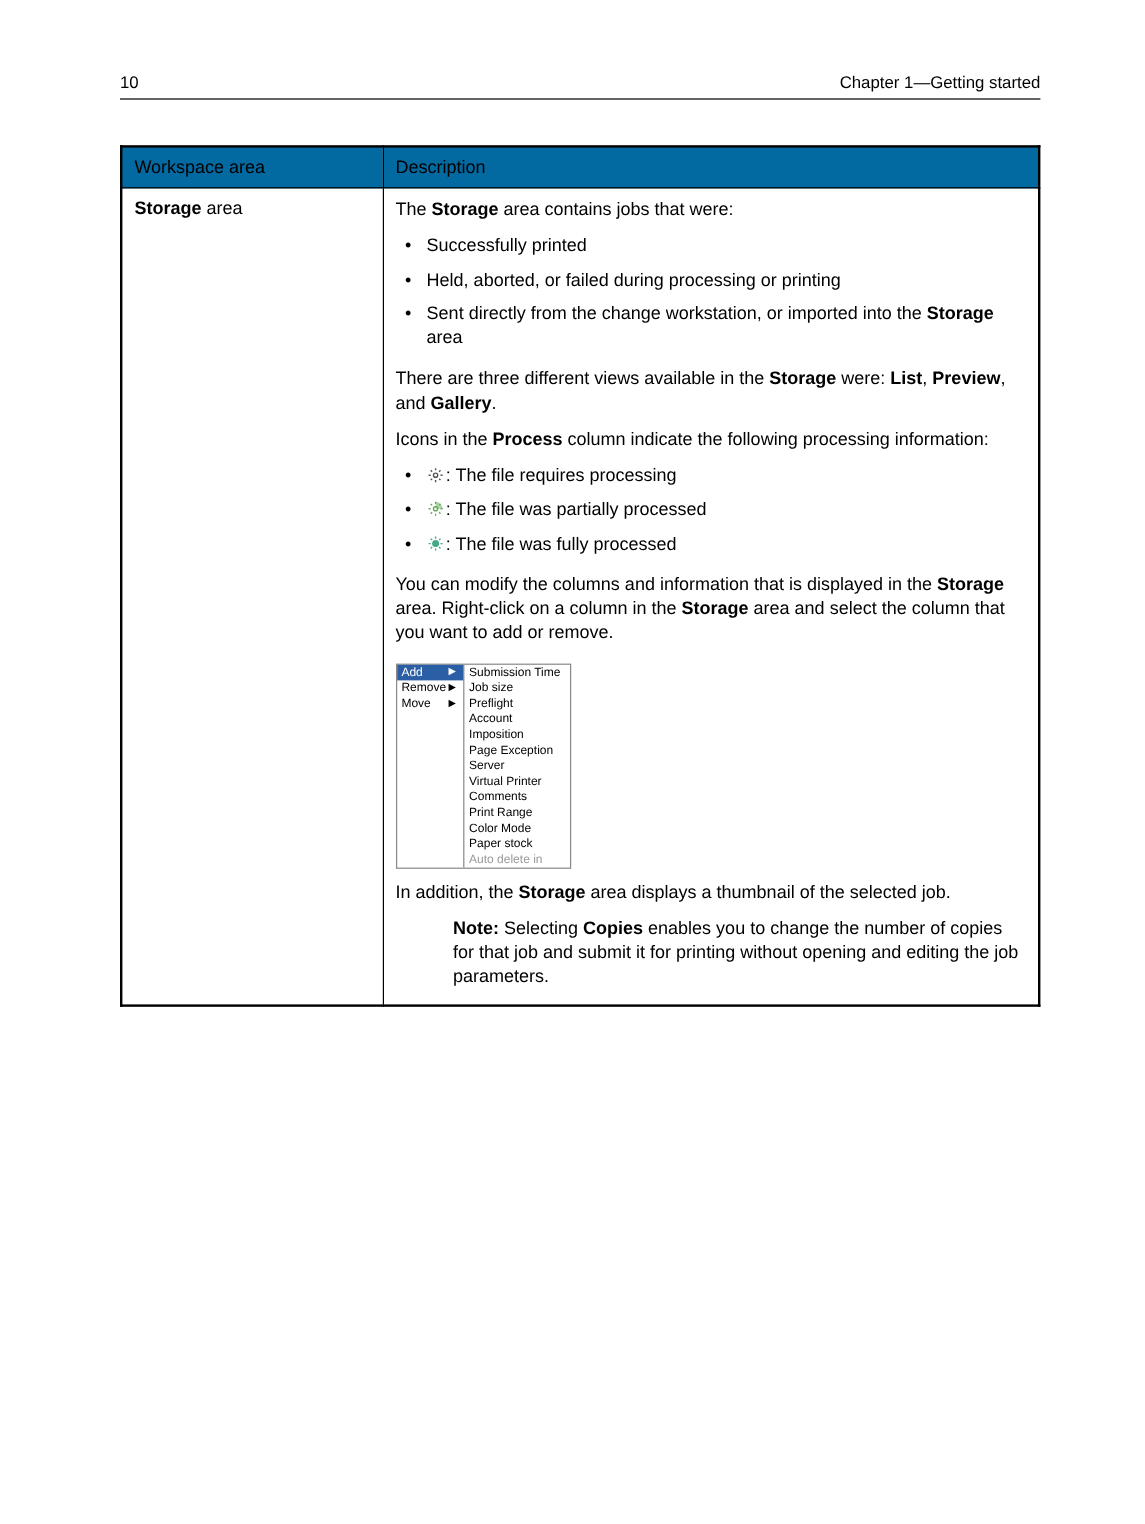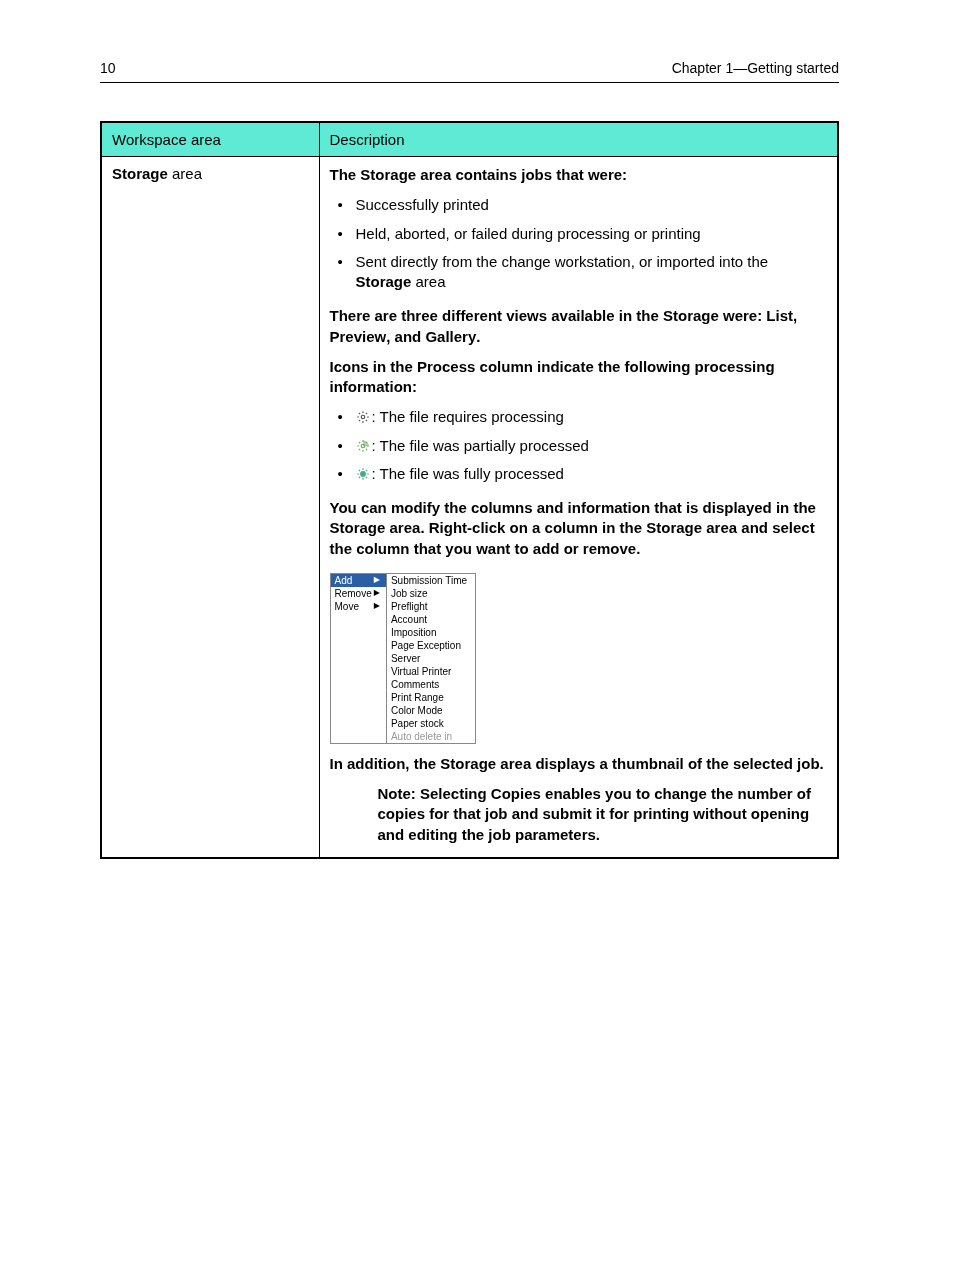--- a/index.html
+++ b/index.html
@@ -1,25 +1,25 @@
 <!DOCTYPE html>
 <html><head>
 <meta charset="utf-8">
 <style>
 * { box-sizing: border-box; margin: 0; padding: 0; }
 body { font-family: Arial, Helvetica, sans-serif; font-size: 15px; color: #000; background: #fff; width: 954px; height: 1270px; position: relative; }
-.page { padding: 60px 115px 0 100px; }
+.page { padding: 60px 87px 0 100px; }
 .header { display: flex; justify-content: space-between; font-size: 14px; padding-bottom: 6px; border-bottom: 1px solid #000; margin-bottom: 38px; }
 .table { border: 2px solid #000; border-collapse: collapse; width: 100%; table-layout: fixed; }
 .table col.c1 { width: 218px; }
 .table th, .table td { border: 1px solid #000; padding: 8px 10px; text-align: left; vertical-align: top; font-size: 15px; }
-.table th { background: #5eead4; font-weight: normal; }
+.table th { background: #0369a1; font-weight: normal; }
 .row-label { font-weight: normal; }
 .row-label b { font-weight: bold; }
-.desc > p { margin-bottom: 10px; line-height: 1.35; font-weight: bold; }
+.desc > p { margin-bottom: 10px; line-height: 1.35; }
 .desc ul { list-style: none; padding-left: 4px; margin-bottom: 14px; }
 .desc ul li { position: relative; padding-left: 22px; margin-bottom: 8px; line-height: 1.35; }
 .desc ul li::before { content: "•"; position: absolute; left: 4px; top: 0; }
 .icon-gear { display: inline-block; width: 14px; height: 14px; vertical-align: -2px; margin-right: 2px; }
 .gear-svg { width: 14px; height: 14px; }
 .menuimg { border: 1px solid #888; display: inline-flex; background: #fff; font-size: 10px; font-family: Liberation Sans, sans-serif; margin: 4px 0 10px 0; }
 .menuimg .left { border-right: 1px solid #888; }
 .menuimg .left div { padding: 1px 6px 1px 4px; display: flex; justify-content: space-between; gap: 2px; }
 .menuimg .left div.sel { background: #2a5fa5; color: #fff; }
 .menuimg .right div { padding: 1px 8px 1px 4px; }

